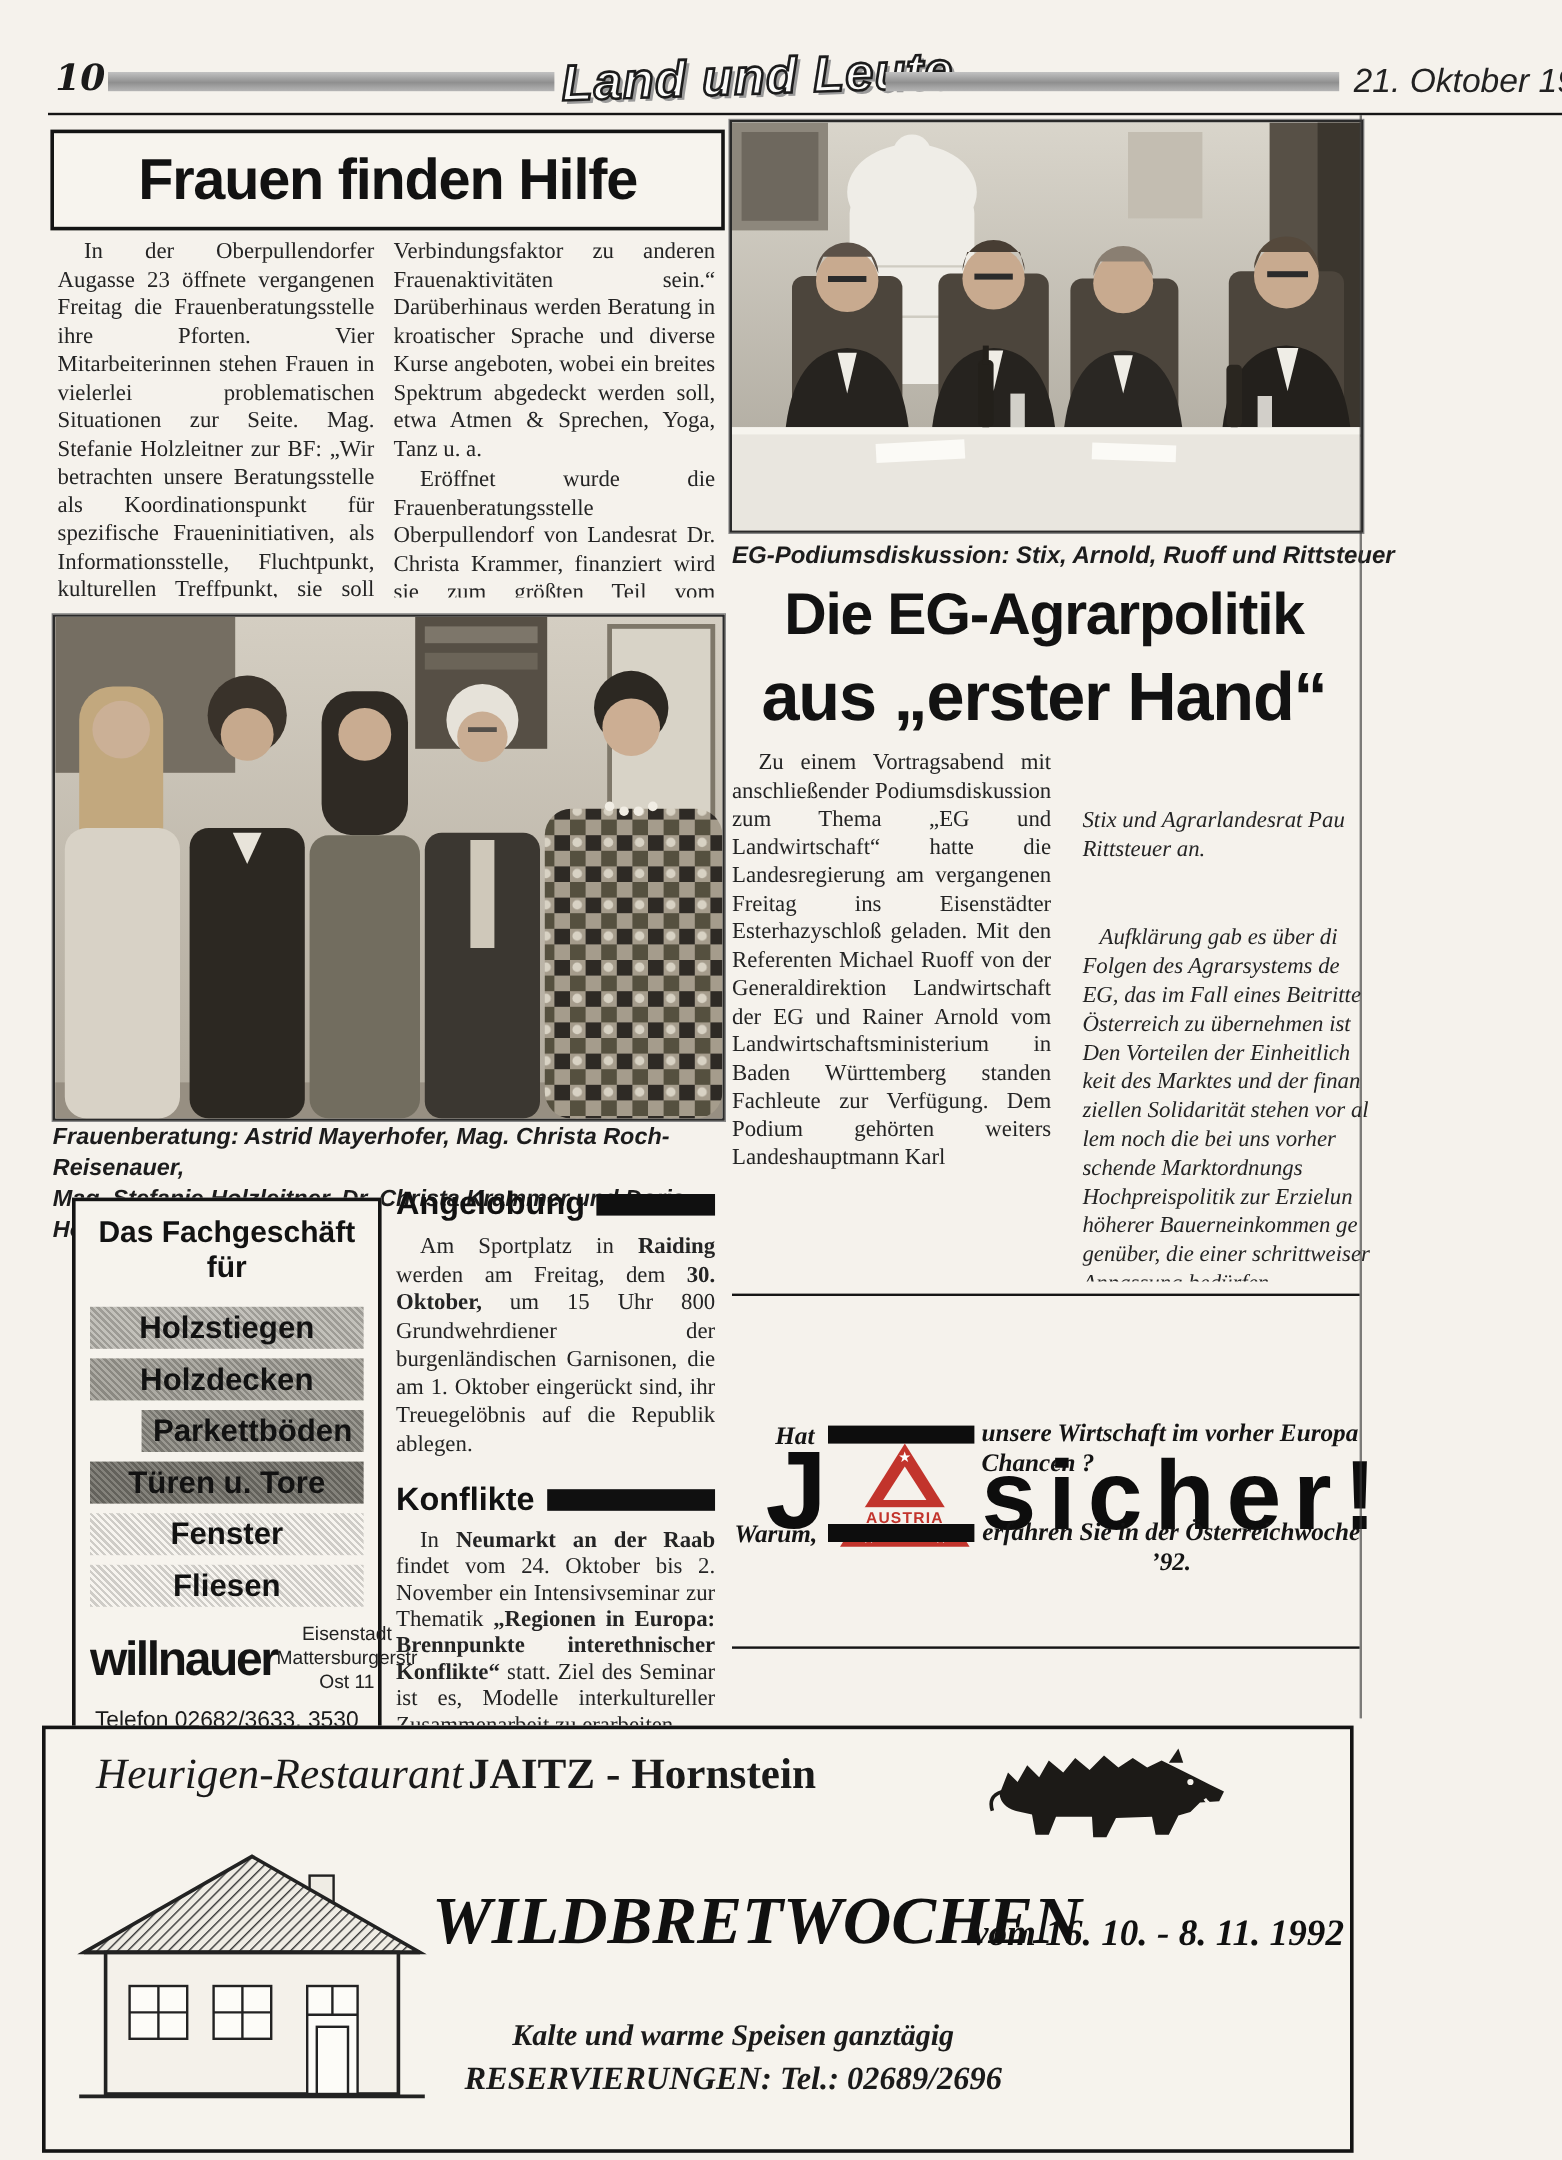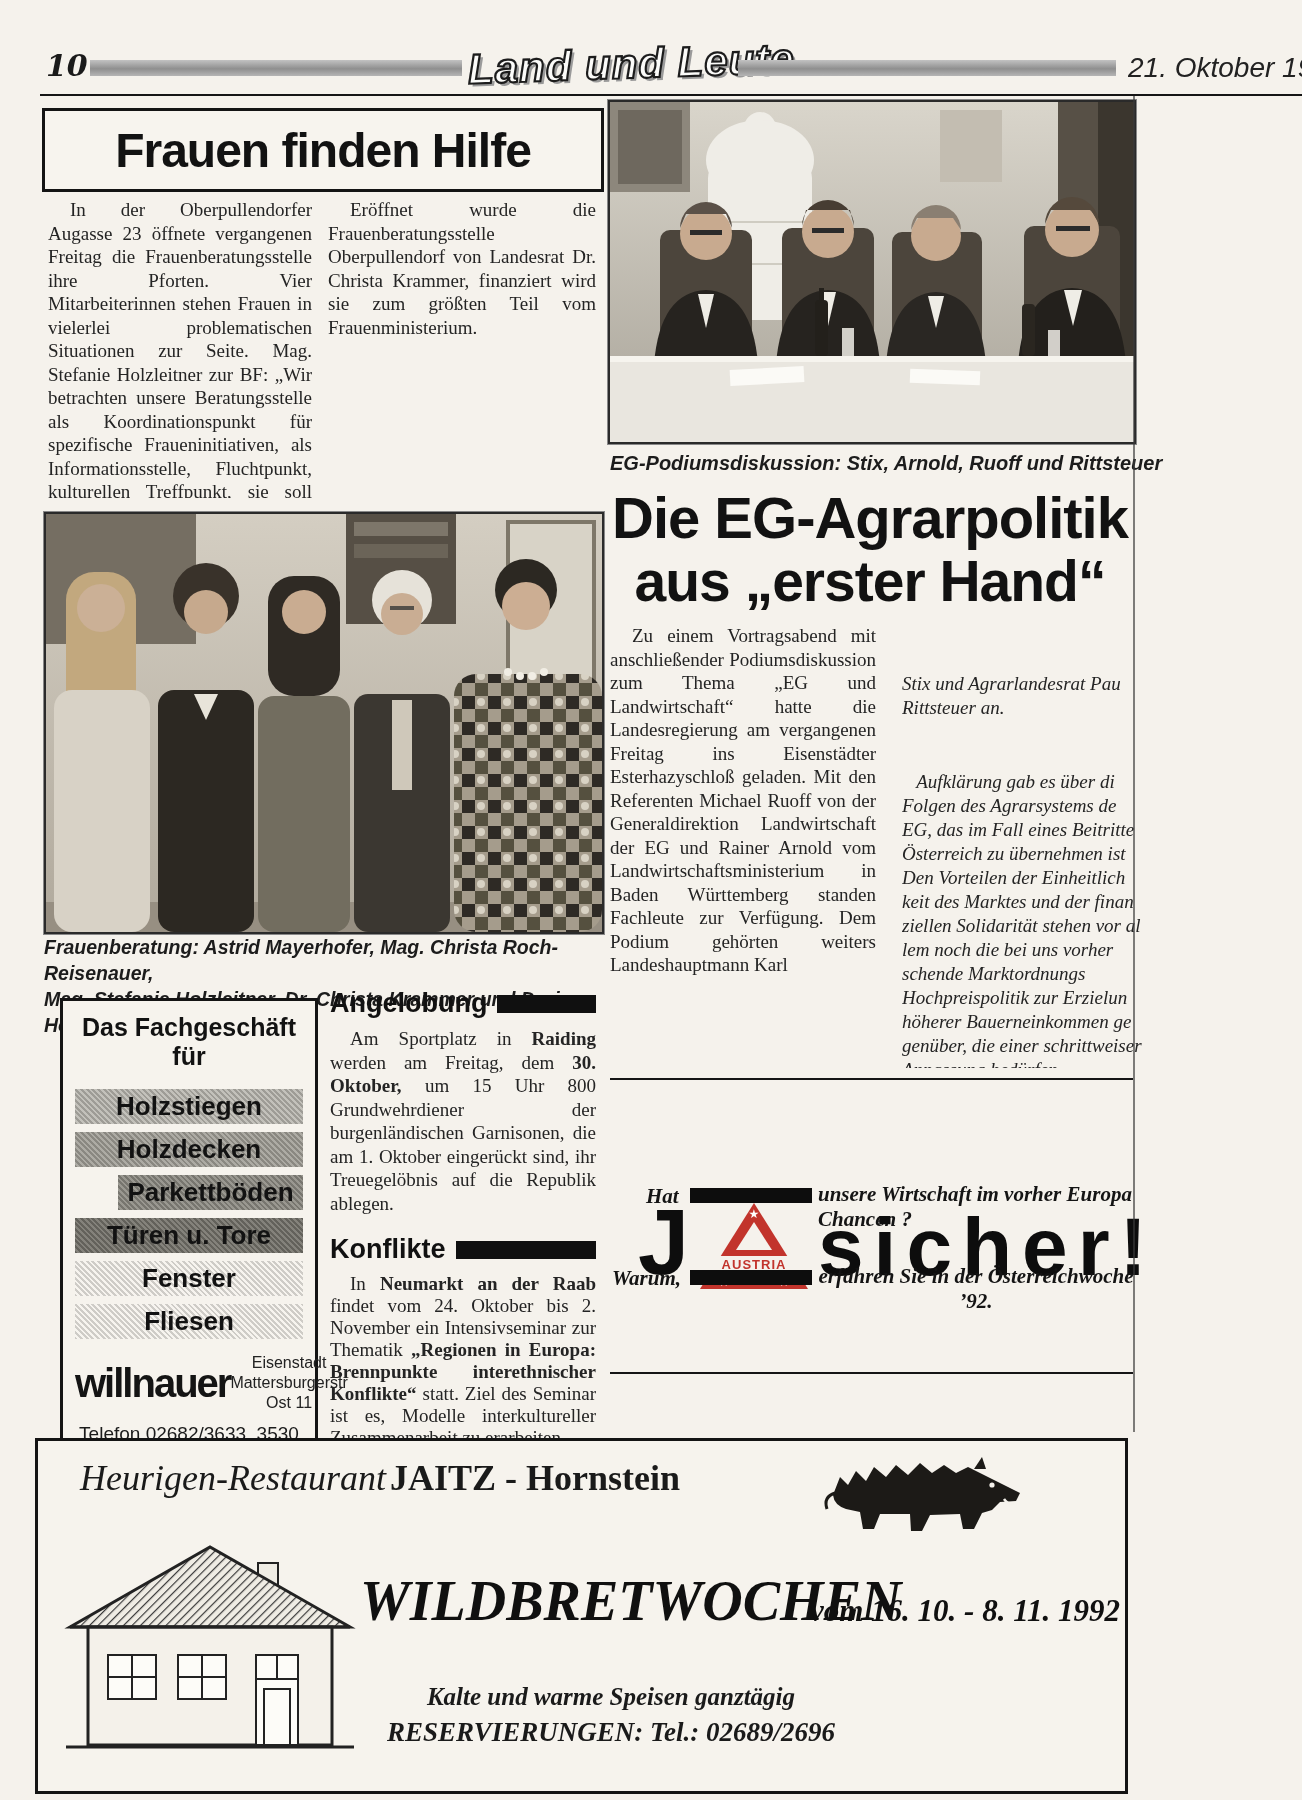--- a/index.html
+++ b/index.html
@@ -78,20 +78,21 @@
   <div class="abs rule" style="left:40px;top:94px;width:1262px;height:2px;"></div>
 
   <div class="abs hlbox" style="left:42px;top:108px;width:556px;height:78px;">
     <div class="hl" style="font-size:48px;">Frauen finden Hilfe</div>
   </div>
 
   <div class="abs bt" style="left:48px;top:198px;width:264px;height:300px;overflow:hidden;">
     <p class="indent">In der Oberpullendorfer Augasse 23 öffnete vergangenen Freitag die Frauenberatungsstelle ihre Pforten. Vier Mitarbeiterinnen stehen Frauen in vielerlei problematischen Situationen zur Seite. Mag. Stefanie Holzleitner zur BF: „Wir betrachten unsere Beratungsstelle als Koordinationspunkt für spezifische Fraueninitiativen, als Informationsstelle, Fluchtpunkt, kulturellen Treffpunkt, sie soll gelebte Solidarität und</p>
   </div>
   <div class="abs bt" style="left:328px;top:198px;width:268px;height:300px;overflow:hidden;">
+    <p>Verbindungsfaktor zu anderen Frauenaktivitäten sein.“ Darüberhinaus werden Beratung in kroatischer Sprache und diverse Kurse angeboten, wobei ein breites Spektrum abgedeckt werden soll, etwa Atmen &amp; Sprechen, Yoga, Tanz u. a.</p>
     <p class="indent">Eröffnet wurde die Frauenberatungsstelle Oberpullendorf von Landesrat Dr. Christa Krammer, finanziert wird sie zum größten Teil vom Frauenministerium.</p>
   </div>
 
   <svg class="abs photo-frame" style="left:44px;top:512px;" width="556" height="418" viewBox="0 0 556 418">
     <defs>
       <linearGradient id="fbg" x1="0" y1="0" x2="0" y2="1">
         <stop offset="0" stop-color="#d4cec2"></stop>
           <stop offset="1" stop-color="#b0a99c"></stop>
       </linearGradient>
       <pattern id="check" width="26" height="26" patternUnits="userSpaceOnUse">
@@ -226,21 +227,21 @@
     <rect x="209" y="186" width="5" height="16" fill="#23201b"></rect>
     <rect x="232" y="226" width="12" height="28" fill="#f1efe8" opacity="0.85"></rect>
     <rect x="412" y="202" width="13" height="52" rx="4" fill="#2a2620"></rect>
     <rect x="438" y="228" width="12" height="26" fill="#f1efe8" opacity="0.85"></rect>
     <rect x="120" y="266" width="74" height="16" fill="#fbfaf6" transform="rotate(-3 157 274)"></rect>
     <rect x="300" y="268" width="70" height="14" fill="#fbfaf6" transform="rotate(2 335 275)"></rect>
   </svg>
 
   <div class="abs caption" style="left:610px;top:450px;width:524px;white-space:nowrap;font-size:20px;">EG-Podiumsdiskussion: Stix, Arnold, Ruoff und Rittsteuer</div>
 
-  <div class="abs hl" style="left:608px;top:484px;width:524px;text-align:center;font-size:58px;">Die EG-Agrarpolitik</div>
+  <div class="abs hl" style="left:608px;top:484px;width:524px;text-align:center;font-size:49px;">Die EG-Agrarpolitik</div>
   <div class="abs hl" style="left:608px;top:548px;width:524px;text-align:center;font-size:57px;">aus „erster Hand“</div>
 
   <div class="abs bt" style="left:610px;top:624px;width:266px;height:444px;overflow:hidden;">
     <p class="indent">Zu einem Vortragsabend mit anschließender Podiumsdiskussion zum Thema „EG und Landwirtschaft“ hatte die Landesregierung am vergangenen Freitag ins Eisenstädter Esterhazyschloß geladen. Mit den Referenten Michael Ruoff von der Generaldirektion Landwirtschaft der EG und Rainer Arnold vom Landwirtschaftsministerium in Baden Württemberg standen Fachleute zur Verfügung. Dem Podium gehörten weiters Landeshauptmann Karl</p>
   </div>
   <div class="abs bt prewrap" style="left:902px;top:624px;width:246px;height:444px;overflow:hidden;line-height:24px;font-style:italic;">
     <p>Stix und Agrarlandesrat Pau
 Rittsteuer an.</p>
     <p>   Aufklärung gab es über di
 Folgen des Agrarsystems de

